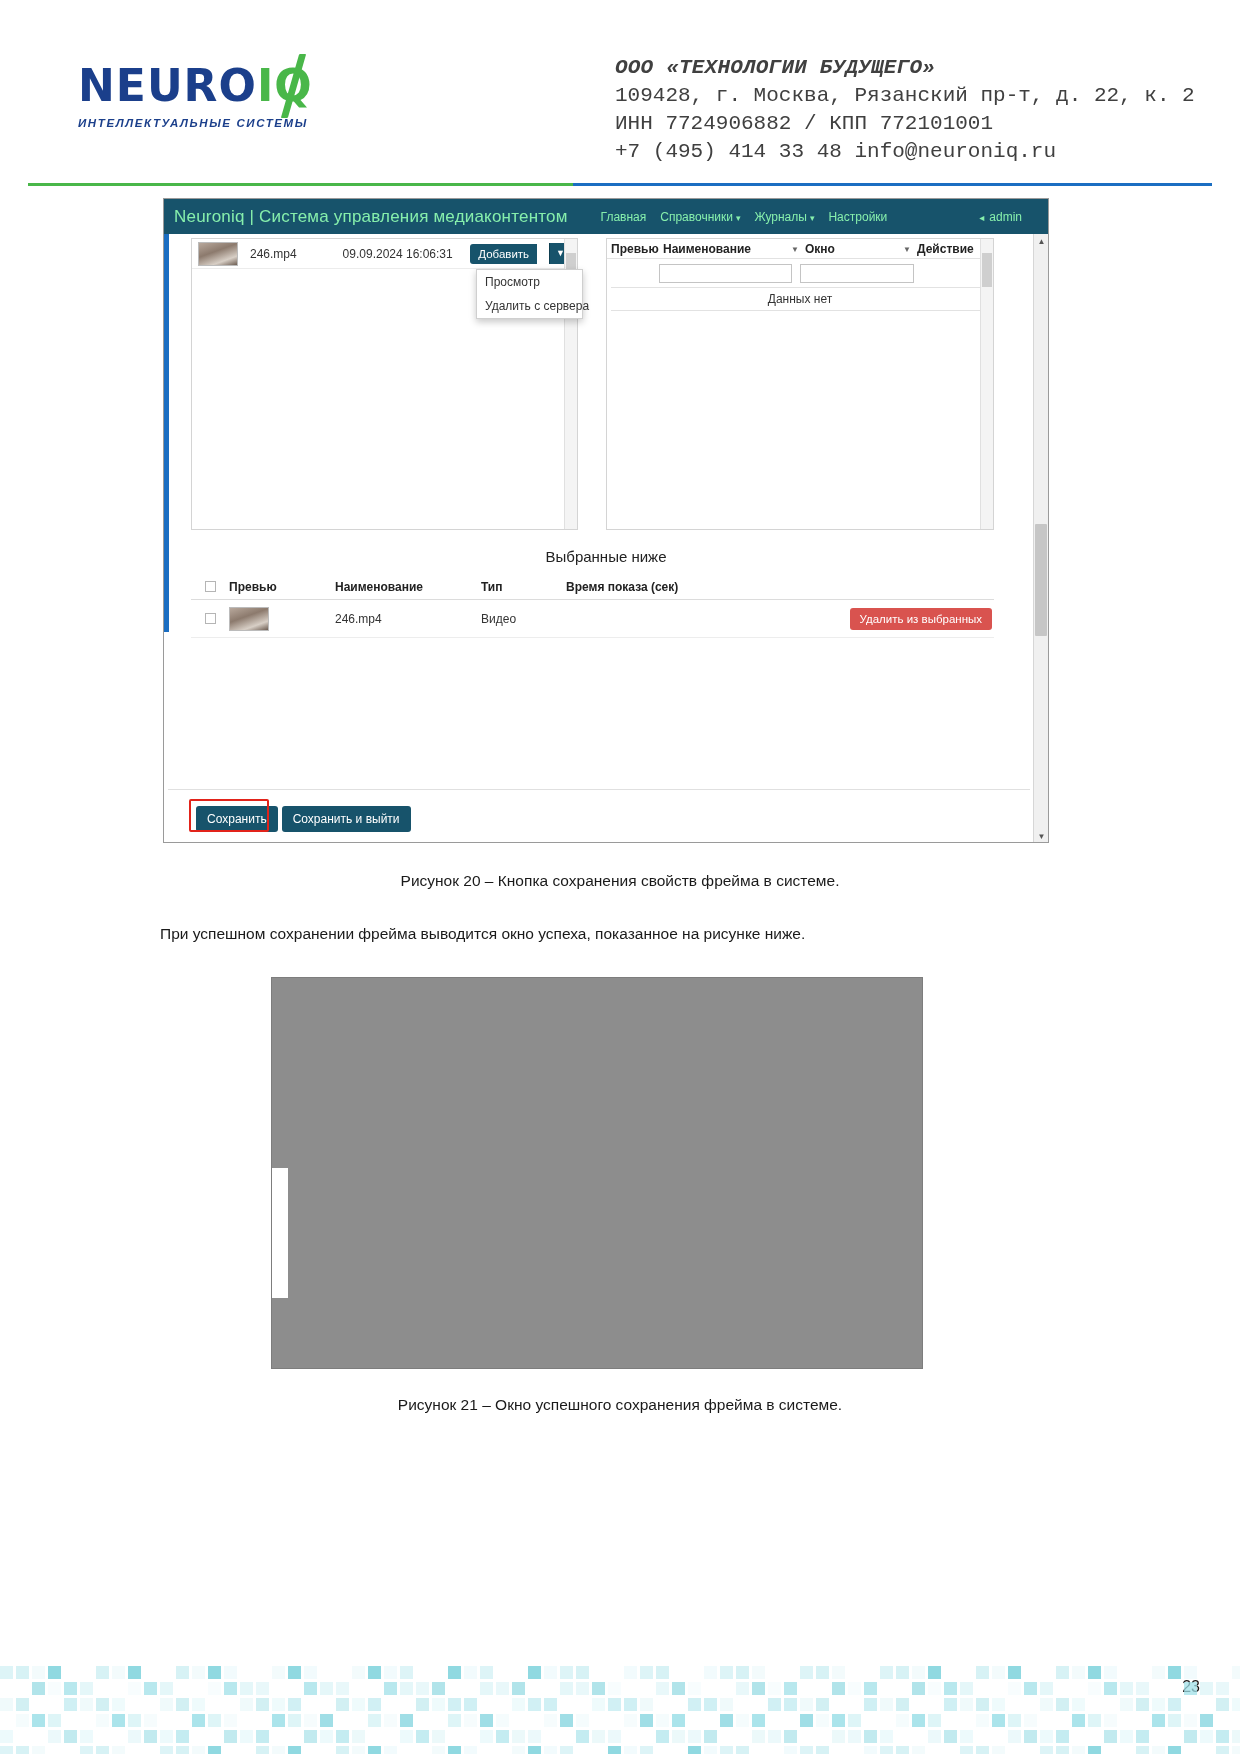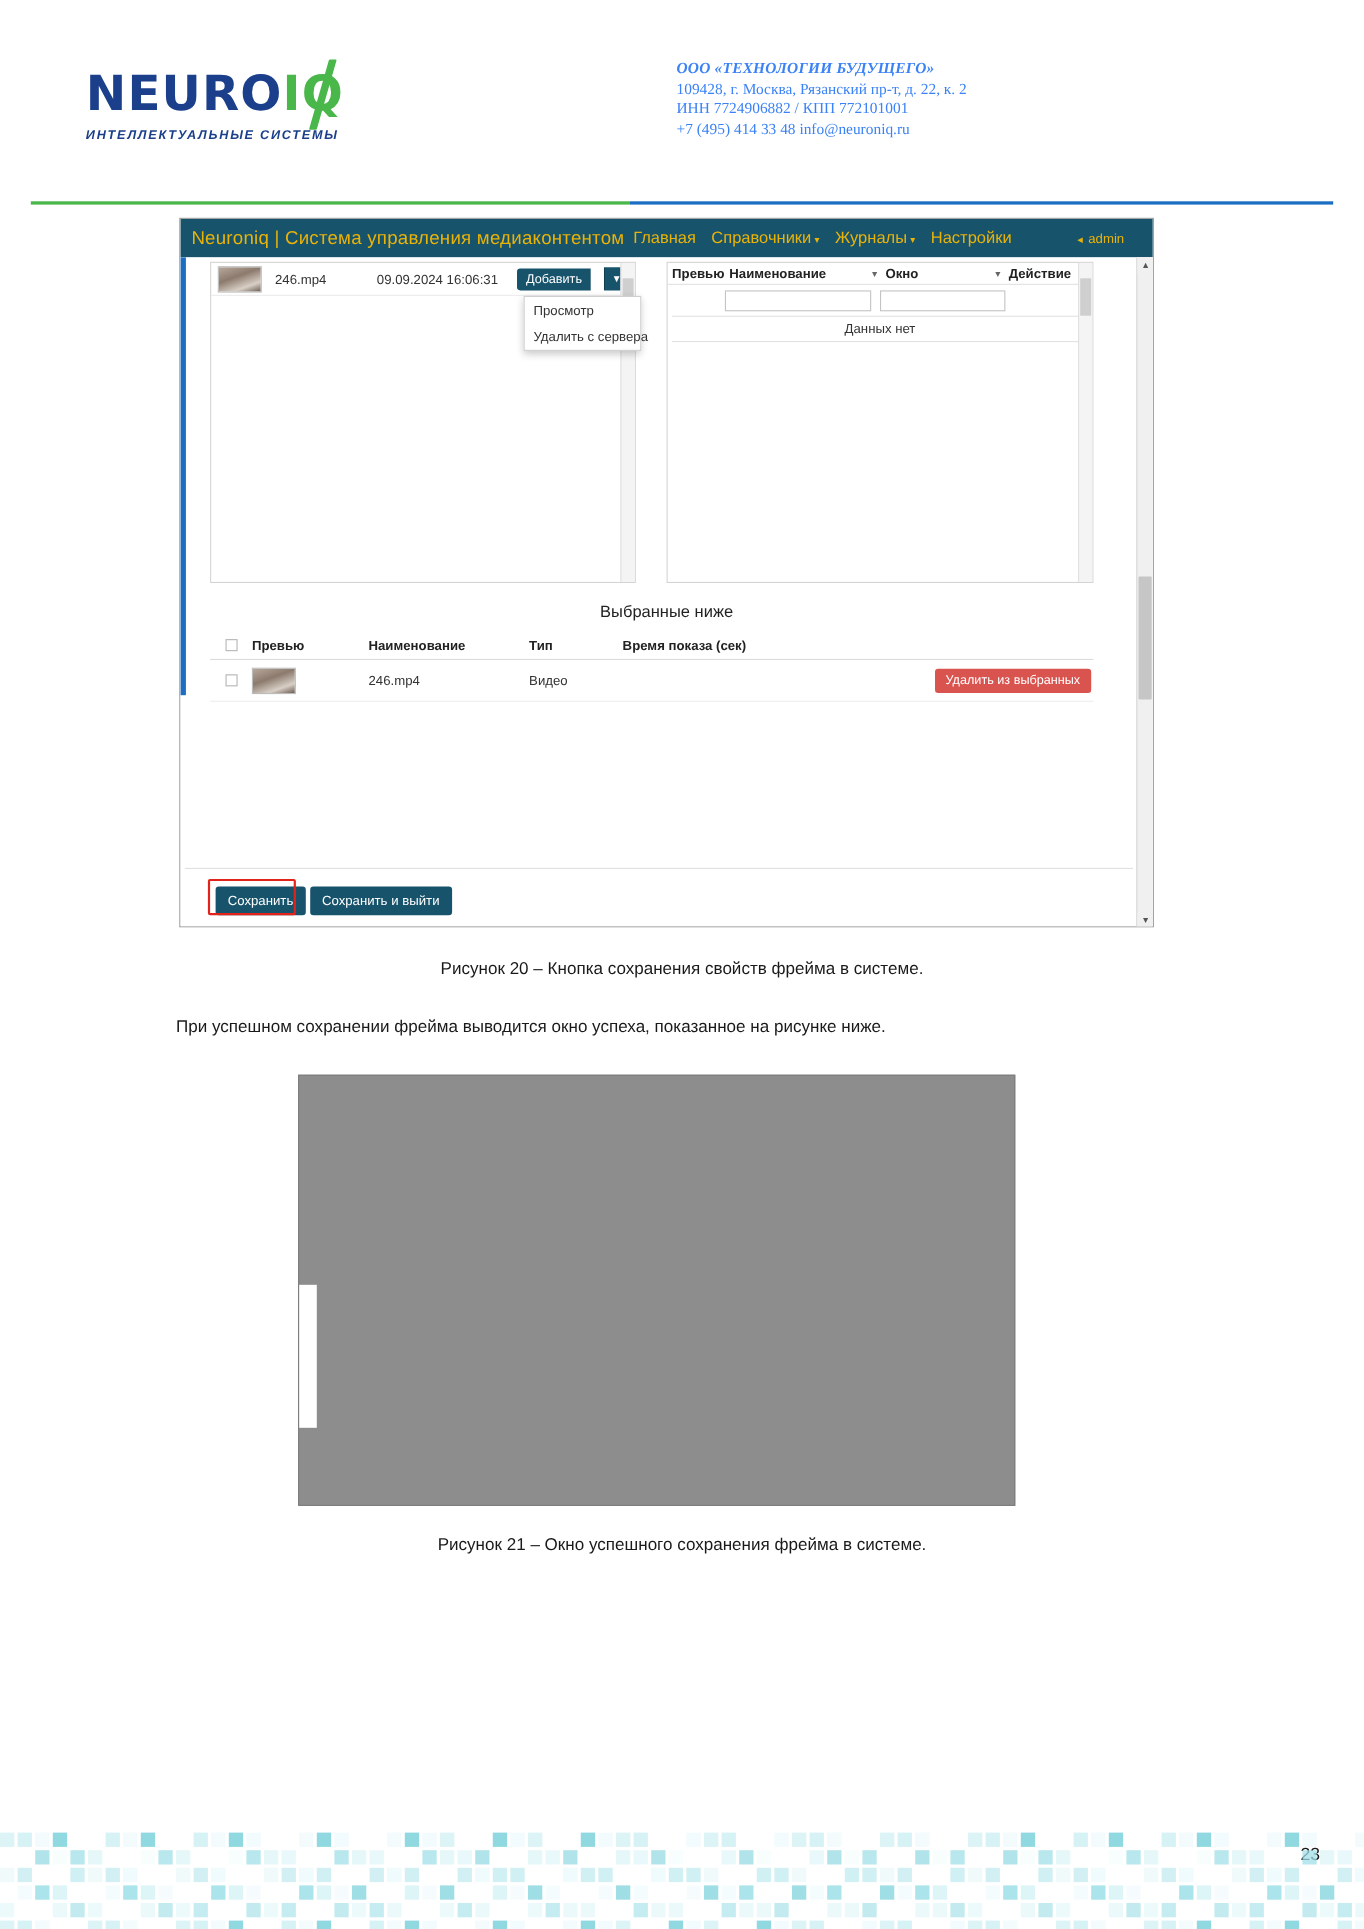--- a/index.html
+++ b/index.html
@@ -55,24 +55,24 @@
     font-size: 11.5px;
     letter-spacing: 1.6px;
     color: #1b3f8b;
     font-weight: bold;
     font-family: "Liberation Sans", sans-serif;
     font-style: italic;
   }
   .company-block {
     position: absolute;
     left: 615px; top: 12px;
-    color: #3b82f6;
-    font-size: 14px;
+    color: #404040;
+    font-size: 21px;
     line-height: 1.33;
-    font-family: Liberation Serif, serif;
+    font-family: Liberation Mono, monospace;
   }
   .company-block .line1 { font-weight: bold; font-style: italic; letter-spacing: .2px;}
   .company-block .line { white-space: nowrap; }
 
   .rule {
     position: absolute;
     left: 28px; right: 28px;
     top: 183px;
     height: 3px;
     background: linear-gradient(to right, #49b749 0%, #49b749 46%, #1b6ec2 46%, #1b6ec2 100%);
@@ -85,35 +85,35 @@
     width: 886px; height: 645px;
     border: 1px solid #9a9a9a;
     background: #ffffff;
     overflow: hidden;
   }
   .app-navbar {
     height: 35px;
     background: #17536b;
     display: flex;
     align-items: center;
-    color: #eab308;
+    color: #86efac;
     padding-left: 10px;
     position: relative;
   }
   .app-brand {
     font-size: 17px;
     letter-spacing: .2px;
     white-space: nowrap;
   }
   .nav-links {
     display: flex;
     align-items: center;
     gap: 14px;
-    margin-left: 8px;
-    font-size: 15px;
+    margin-left: 33px;
+    font-size: 12px;
   }
   .nav-links span.caret::after {
     content: "\25BE";
     font-size: 9px;
     margin-left: 3px;
   }
   .nav-user {
     position: absolute;
     right: 26px;
     font-size: 12px;

